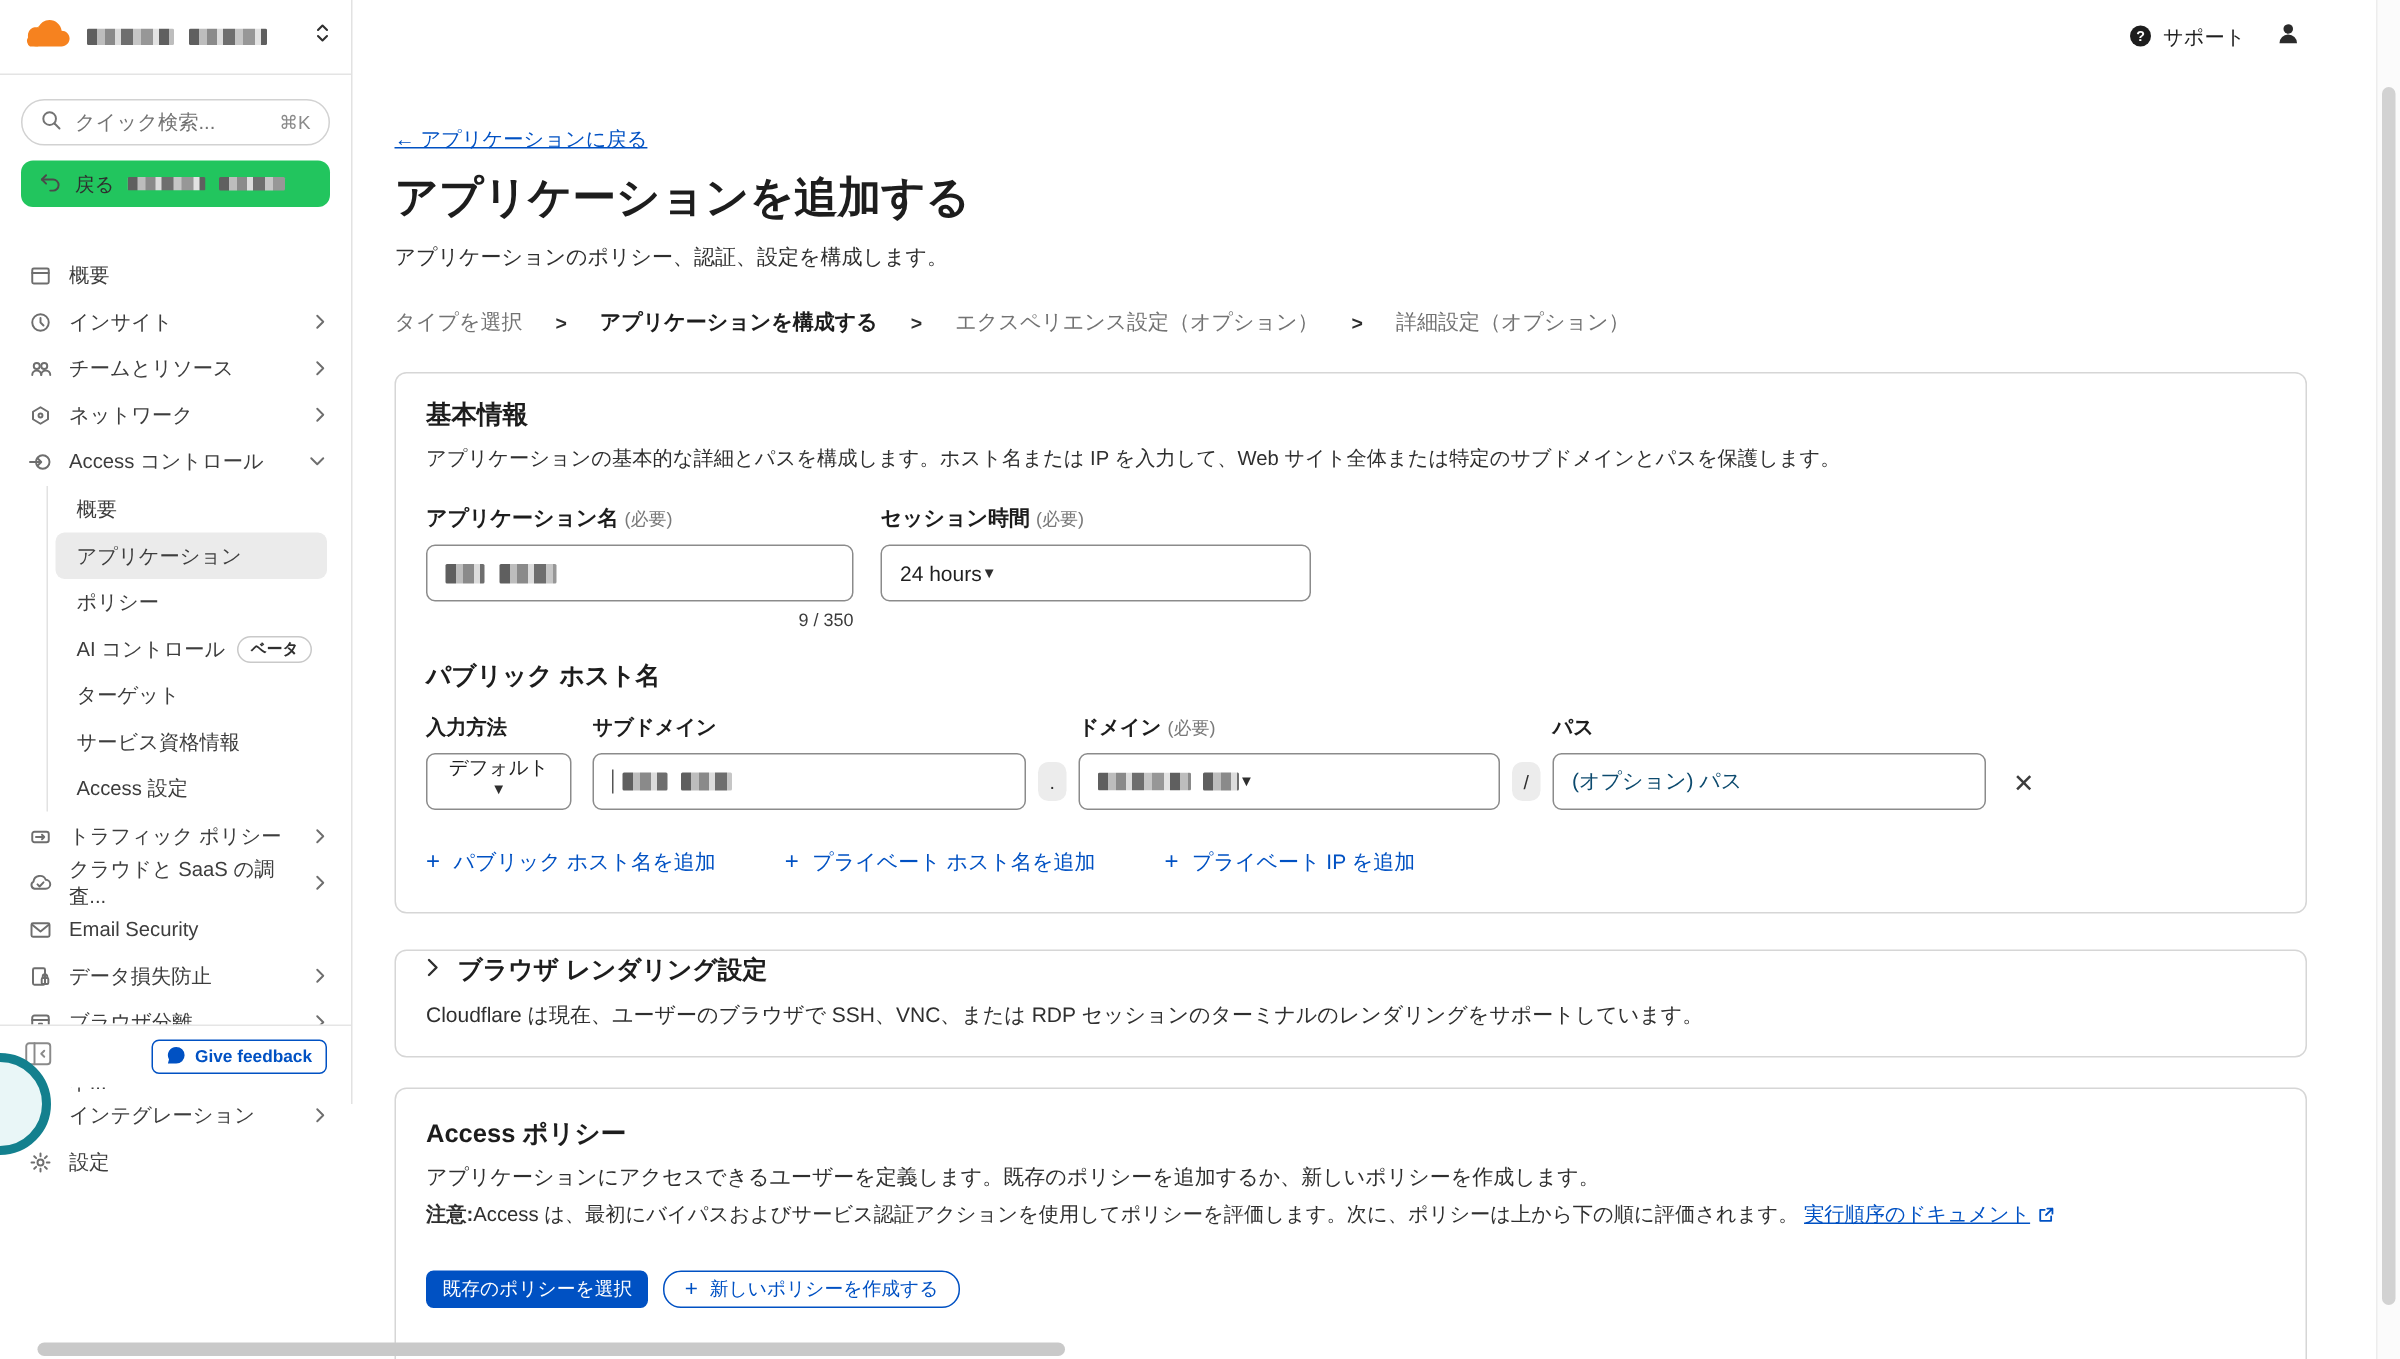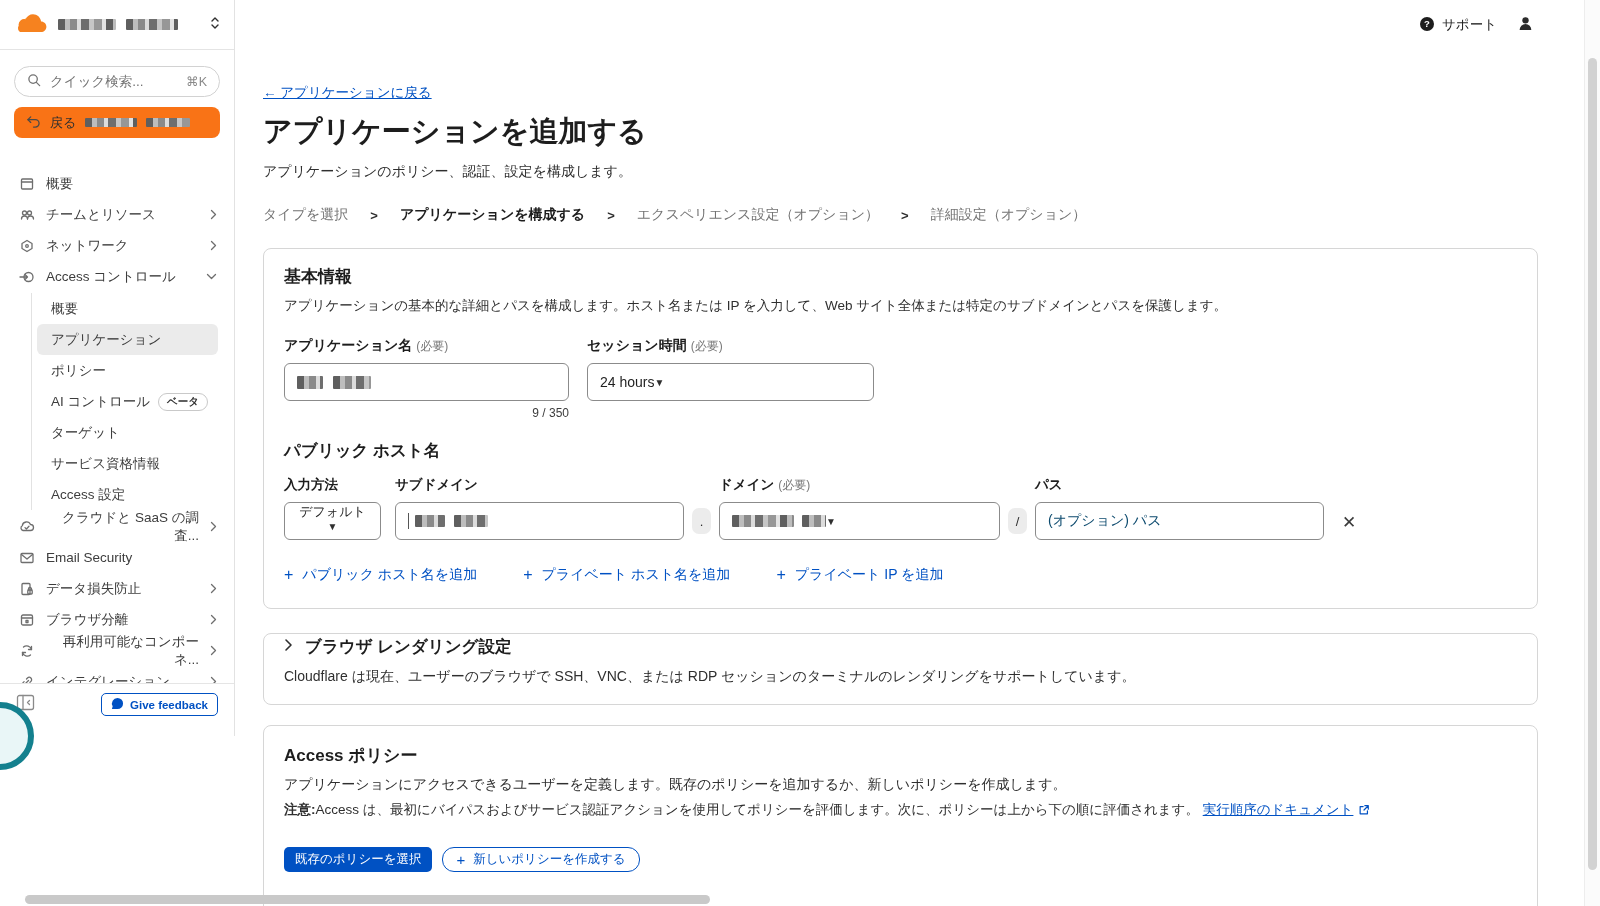--- a/index.html
+++ b/index.html
@@ -13,24 +13,24 @@
   .side-top { height:50px; display:flex; align-items:center; gap:10px;
     padding:0 14px; border-bottom:1px solid #e4e4e4; }
   .side-top .caret { margin-left:auto; }
   .redact { display:inline-block; height:11px; border-radius:1px;
     background:linear-gradient(90deg,#5f5f5f 0 7px,#bdbdbd 7px 12px,#8a8a8a 12px 19px,#dcdcdc 19px 23px,#6e6e6e 23px 31px,#c6c6c6 31px 36px,#979797 36px 44px,#e3e3e3 44px 48px);
     background-size:48px 100%; background-repeat:repeat-x; }
   .search-pill { margin:16px 14px 0; height:31px; border:1px solid #d2d2d2;
     border-radius:16px; display:flex; align-items:center; gap:8px; padding:0 12px;
     color:#737373; font-size:13.5px; }
   .search-pill .kbd { margin-left:auto; color:#8a8a8a; font-size:12.5px; }
-  .back-pill { margin:10px 14px 0; height:31px; background:#f97316;
+  .back-pill { margin:10px 14px 0; height:31px; background:#22c55e;
     border-radius:8px; display:flex; align-items:center; gap:9px; padding:0 12px;
     font-size:13px; color:#2f2f2f; }
-  .nav { margin-top:30px; padding:0 8px;text-align:right; }
+  .nav { margin-top:30px; padding:0 8px; }
   .nav-item { height:31px; display:flex; align-items:center; gap:11px;
     padding:0 9px 0 11px; border-radius:5px; font-size:13.5px; color:#3d3d3d; cursor:pointer; }
   .nav-item .chev { margin-left:auto; display:flex; }
   .nicon { width:16px; height:16px; display:flex; align-items:center; justify-content:center; }
   .nicon svg, .chev svg, .micon svg { stroke:#6e6e6e; fill:none; stroke-width:1.3;
     stroke-linecap:round; stroke-linejoin:round; }
   .sub-list { margin:1px 0 1px 23px; border-left:1px solid #e2e2e2; }
   .sub-item { height:31px; display:flex; align-items:center; gap:8px; margin:0 8px 0 5px;
     padding-left:14px; border-radius:6px; font-size:13.5px; color:#3d3d3d; cursor:pointer; }
   .sub-item.selected { background:#ebebeb; }
@@ -162,20 +162,34 @@
             <svg width="16" height="16" viewBox="0 0 16 16">
               <rect x="2.5" y="3" width="11" height="10" rx="1"></rect>
               <line x1="2.5" y1="6" x2="13.5" y2="6"></line>
             </svg>
           </span>
         <span>概要</span>
       </div>
       <div class="nav-item">
         <span class="nicon">
             <svg width="16" height="16" viewBox="0 0 16 16">
+              <circle cx="8" cy="8" r="5.5"></circle>
+              <path d="M8 5v3l2 2"></path>
+            </svg>
+          </span>
+        <span>インサイト</span>
+        <span class="chev">
+            <svg width="7" height="11" viewBox="0 0 7 11">
+              <path d="M1.5 1.5l4 4-4 4"></path>
+            </svg>
+          </span>
+      </div>
+      <div class="nav-item">
+        <span class="nicon">
+            <svg width="16" height="16" viewBox="0 0 16 16">
               <circle cx="5.5" cy="6" r="2"></circle>
               <circle cx="10.5" cy="6" r="2"></circle>
               <path d="M2.5 12c0-1.7 1.3-3 3-3s3 1.3 3 3"></path>
               <path d="M8.5 12c0-1.7 1.3-3 3-3s3 1.3 3 3"></path>
             </svg>
           </span>
         <span>チームとリソース</span>
         <span class="chev">
             <svg width="7" height="11" viewBox="0 0 7 11">
               <path d="M1.5 1.5l4 4-4 4"></path>
@@ -229,20 +243,34 @@
           <span>ターゲット</span>
         </div>
         <div class="sub-item">
           <span>サービス資格情報</span>
         </div>
         <div class="sub-item">
           <span>Access 設定</span>
         </div>
       </div>
 
+      <div class="nav-item">
+        <span class="nicon">
+            <svg width="16" height="16" viewBox="0 0 16 16">
+              <rect x="2.5" y="4.5" width="11" height="7" rx="1.5"></rect>
+              <path d="M5 8h5.5M9 6.5L10.5 8 9 9.5"></path>
+            </svg>
+          </span>
+        <span>トラフィック ポリシー</span>
+        <span class="chev">
+            <svg width="7" height="11" viewBox="0 0 7 11">
+              <path d="M1.5 1.5l4 4-4 4"></path>
+            </svg>
+          </span>
+      </div>
       <div class="nav-item">
         <span class="nicon">
             <svg width="16" height="16" viewBox="0 0 16 16">
               <path d="M11.5 11.5a3 3 0 0 0 0-6 4.3 4.3 0 0 0-8.2 1.2A2.6 2.6 0 0 0 4 11.5h7.5z"></path>
               <path d="M6 8.6l1.4 1.4 2.6-2.8"></path>
             </svg>
           </span>
         <span>クラウドと SaaS の調査...</span>
         <span class="chev">
             <svg width="7" height="11" viewBox="0 0 7 11">

